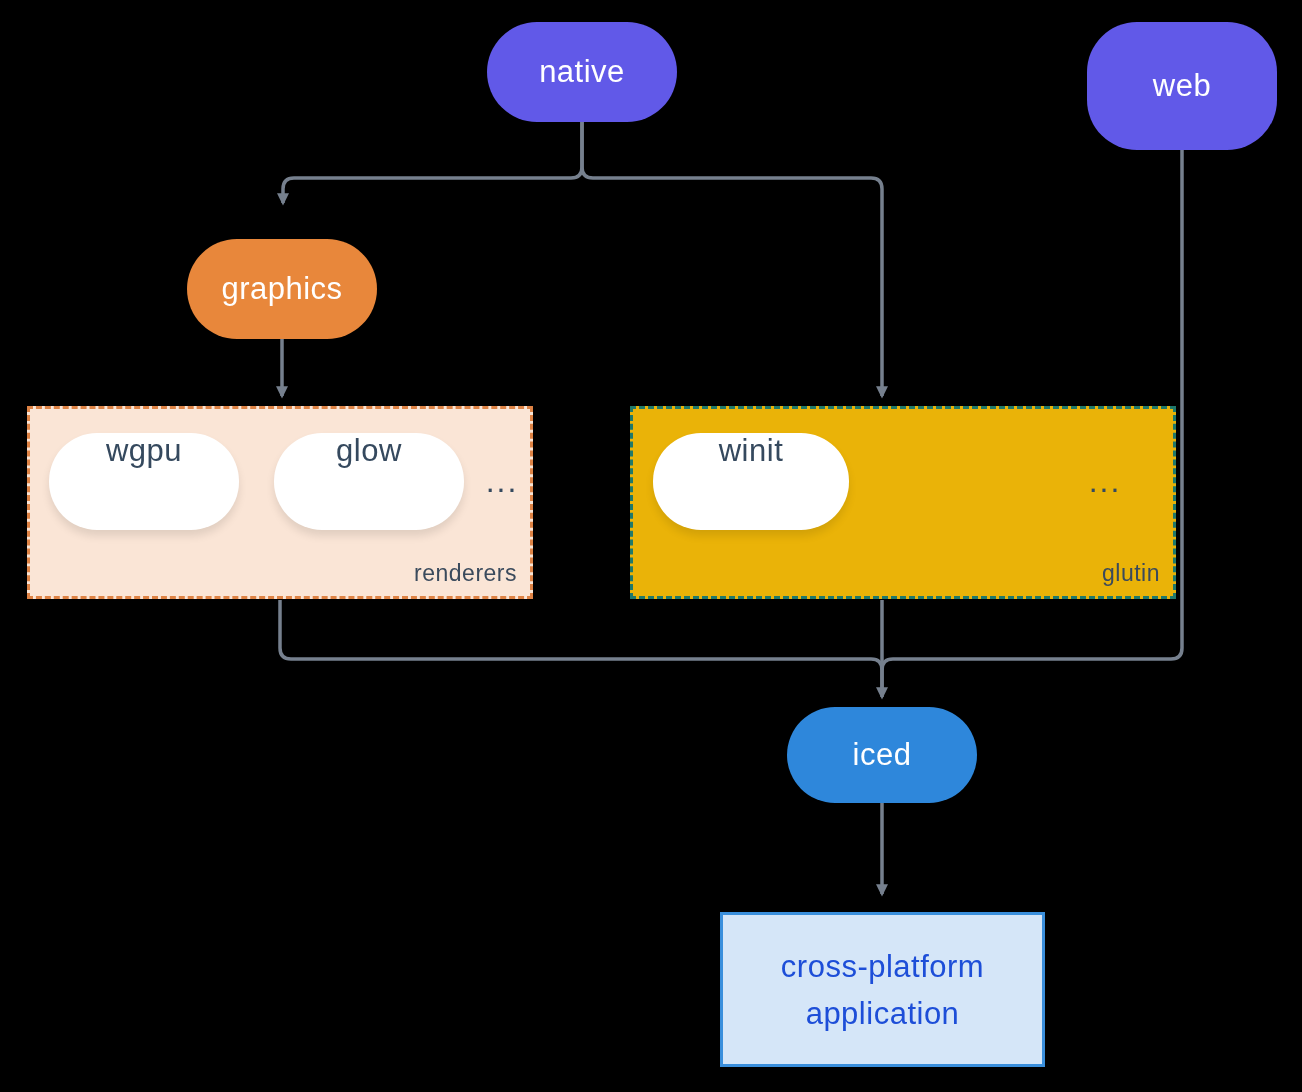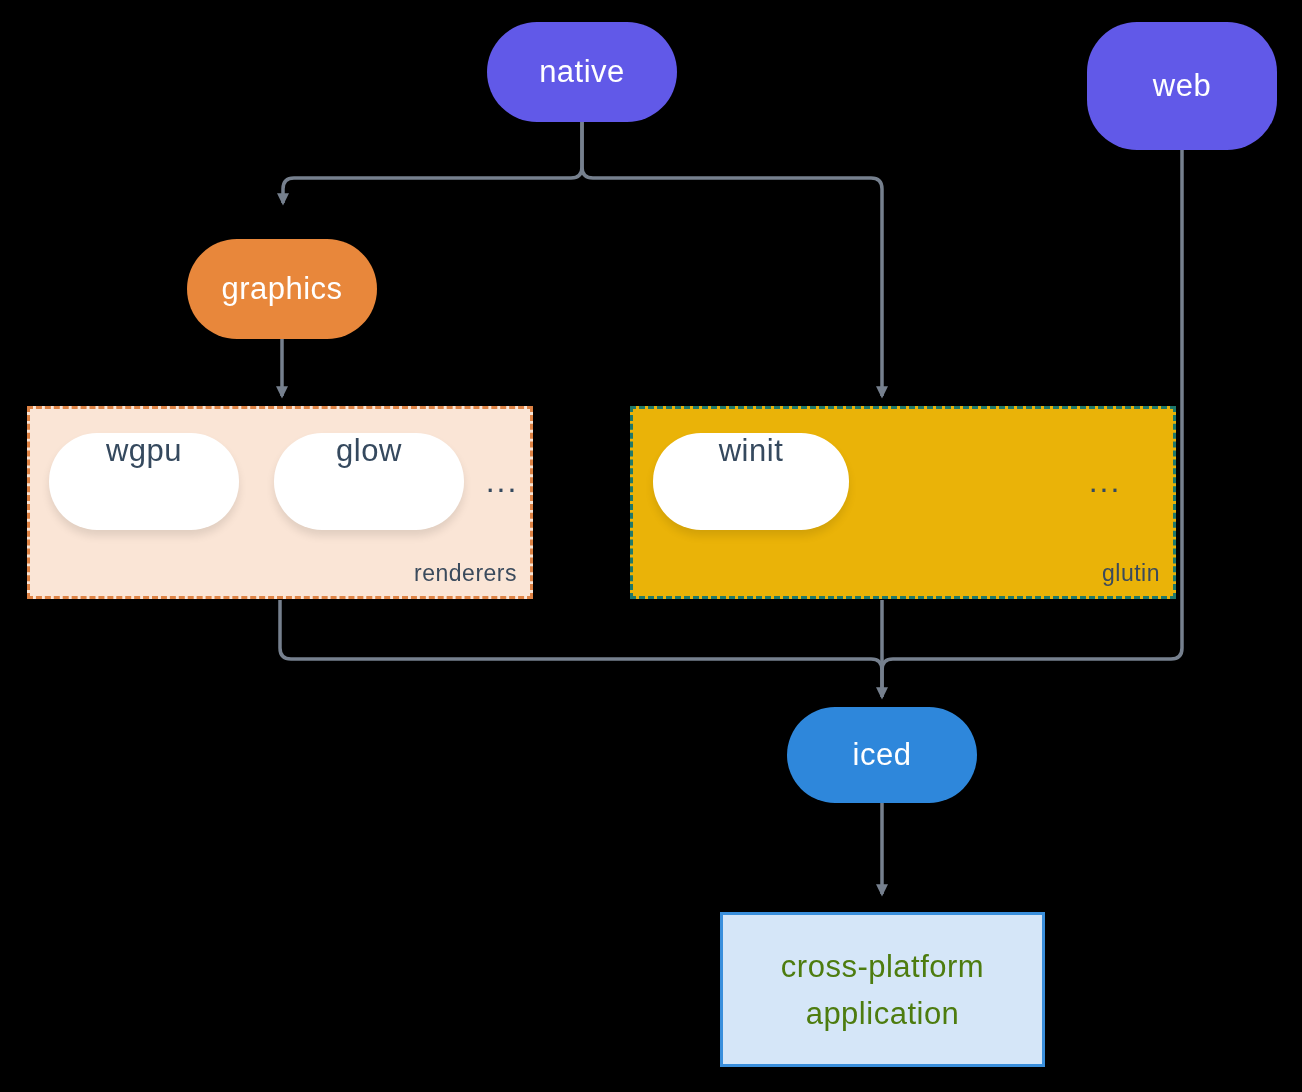--- a/index.html
+++ b/index.html
@@ -60,21 +60,21 @@
   .group-label{
     position:absolute;right:13px;bottom:9px;
     font-size:23px;color:#3A4A5C;letter-spacing:.5px;margin-left:28px;
   }
 
   .app-box{
     position:absolute;left:720px;top:912px;width:325px;height:155px;
     box-sizing:border-box;
     background:#D5E6F8;border:3px solid #3A8FDC;
     display:flex;align-items:center;justify-content:center;text-align:center;
-    font-size:31px;line-height:47px;color:#4d7c0f;letter-spacing:.5px;
+    font-size:31px;line-height:47px;color:#1d4ed8;letter-spacing:.5px;
     padding:0 34px;
   }
 </style>
 </head>
 <body>
 
 <div id="canvas">
 
   <svg id="edges" viewBox="0 0 1302 1092" xmlns="http://www.w3.org/2000/svg">
     <defs>

